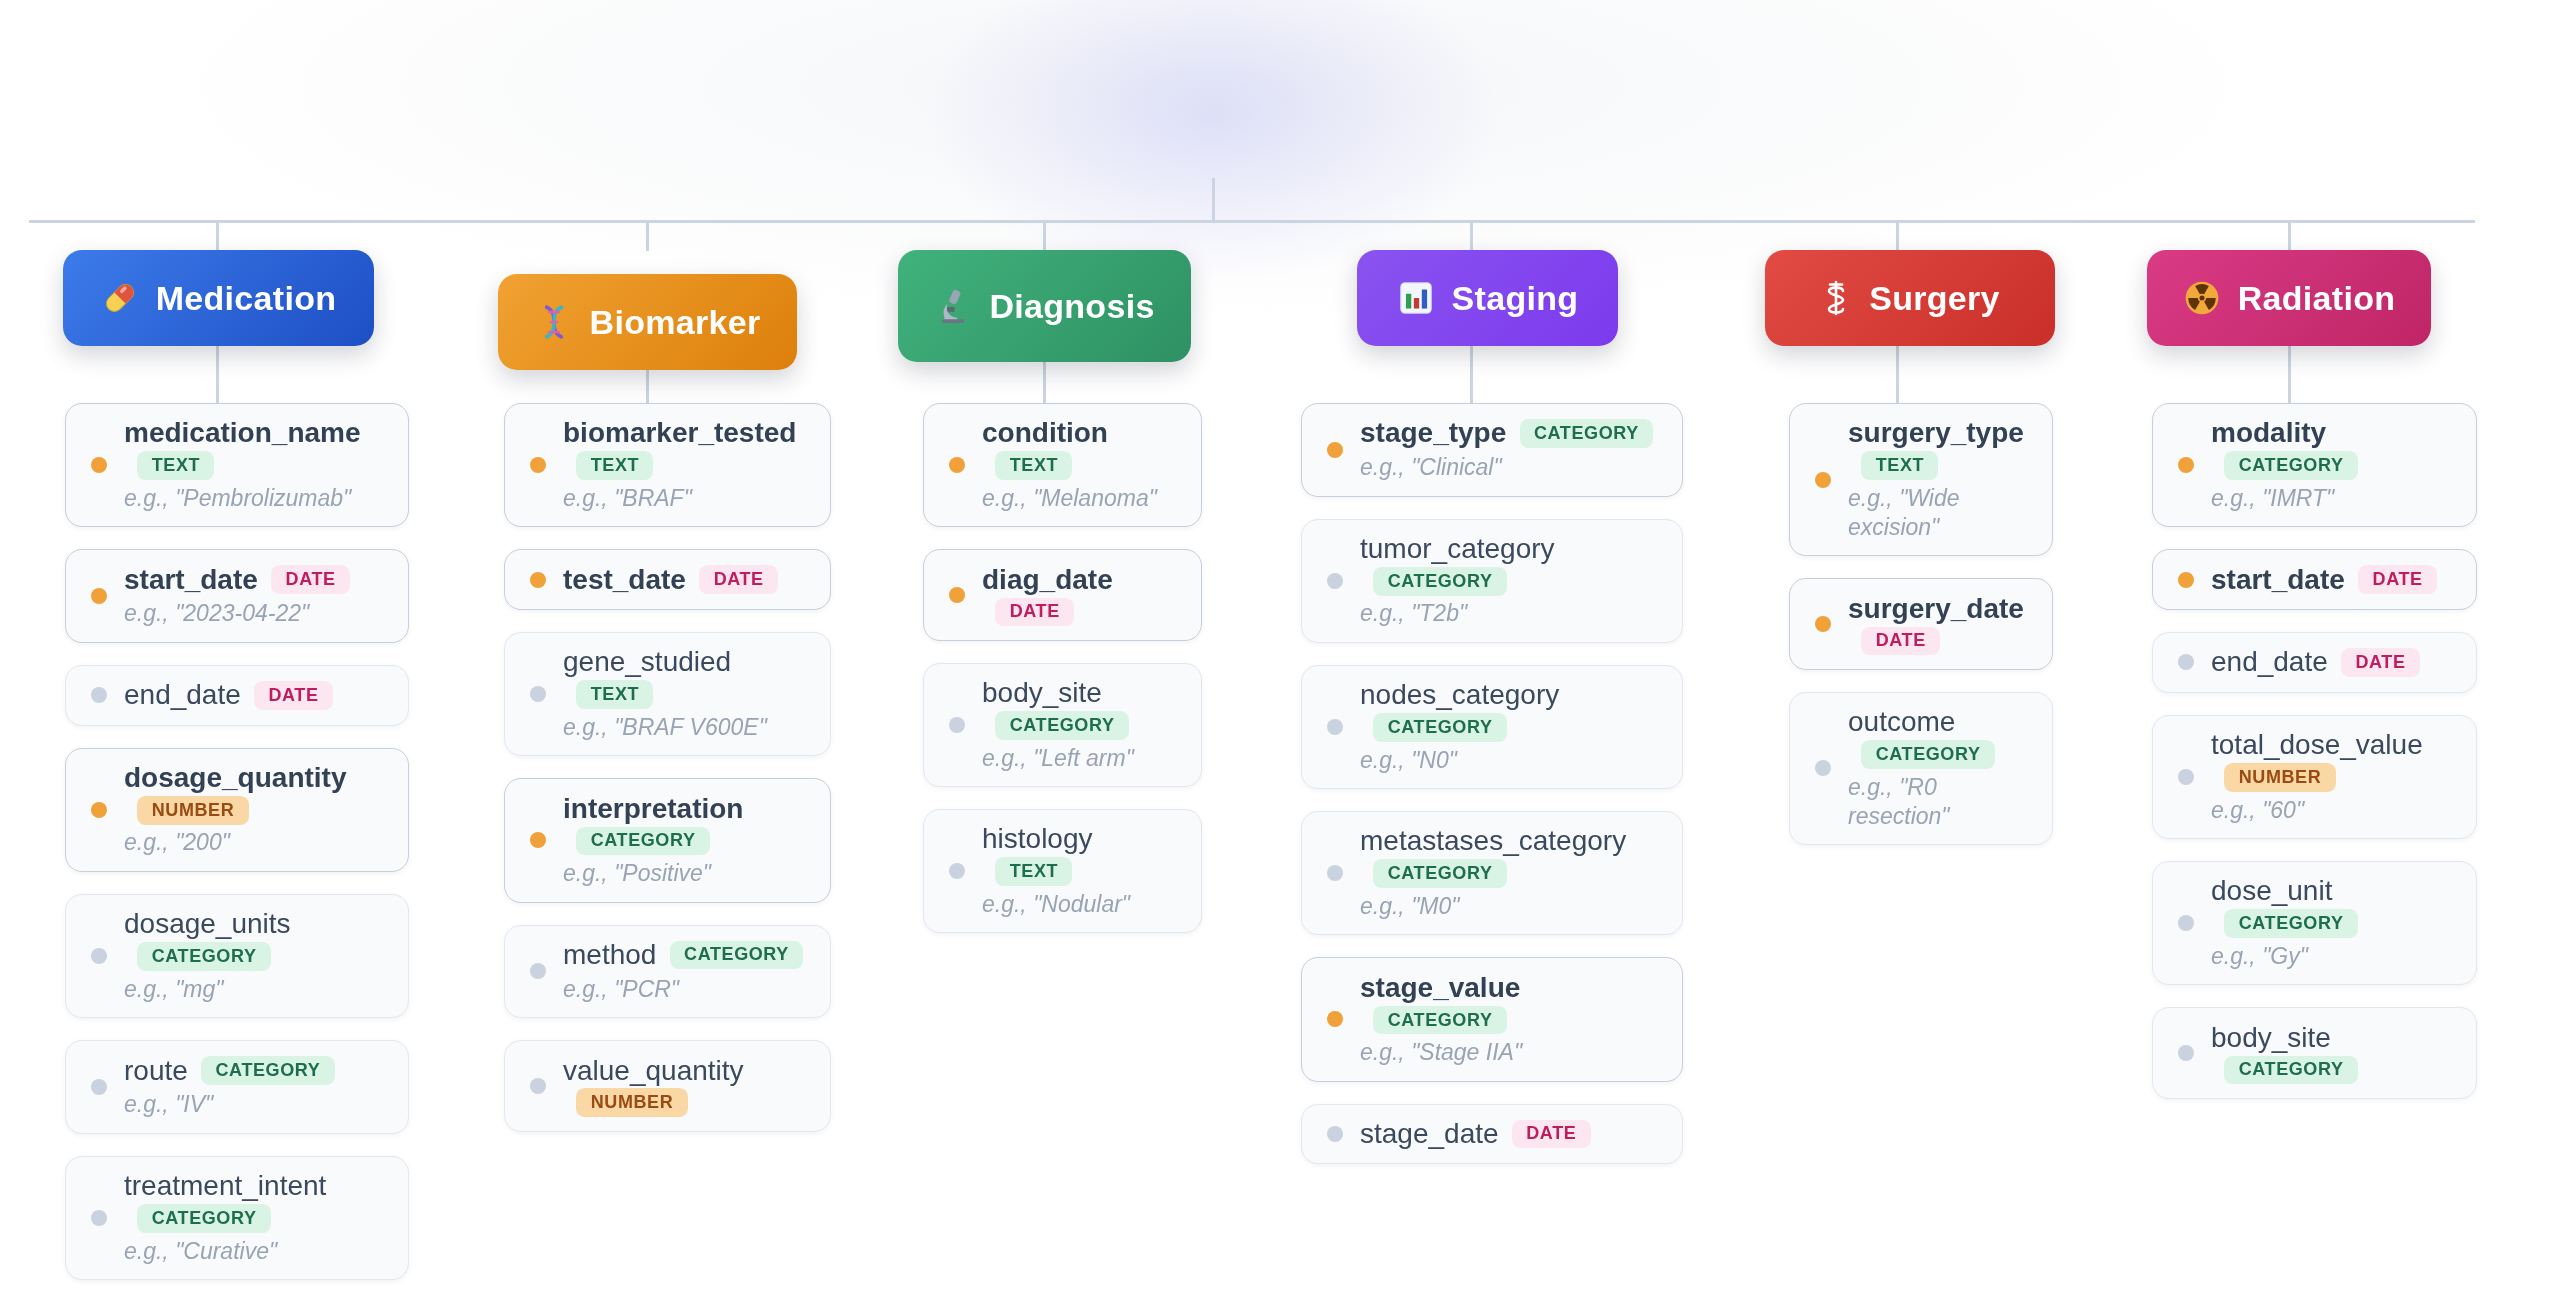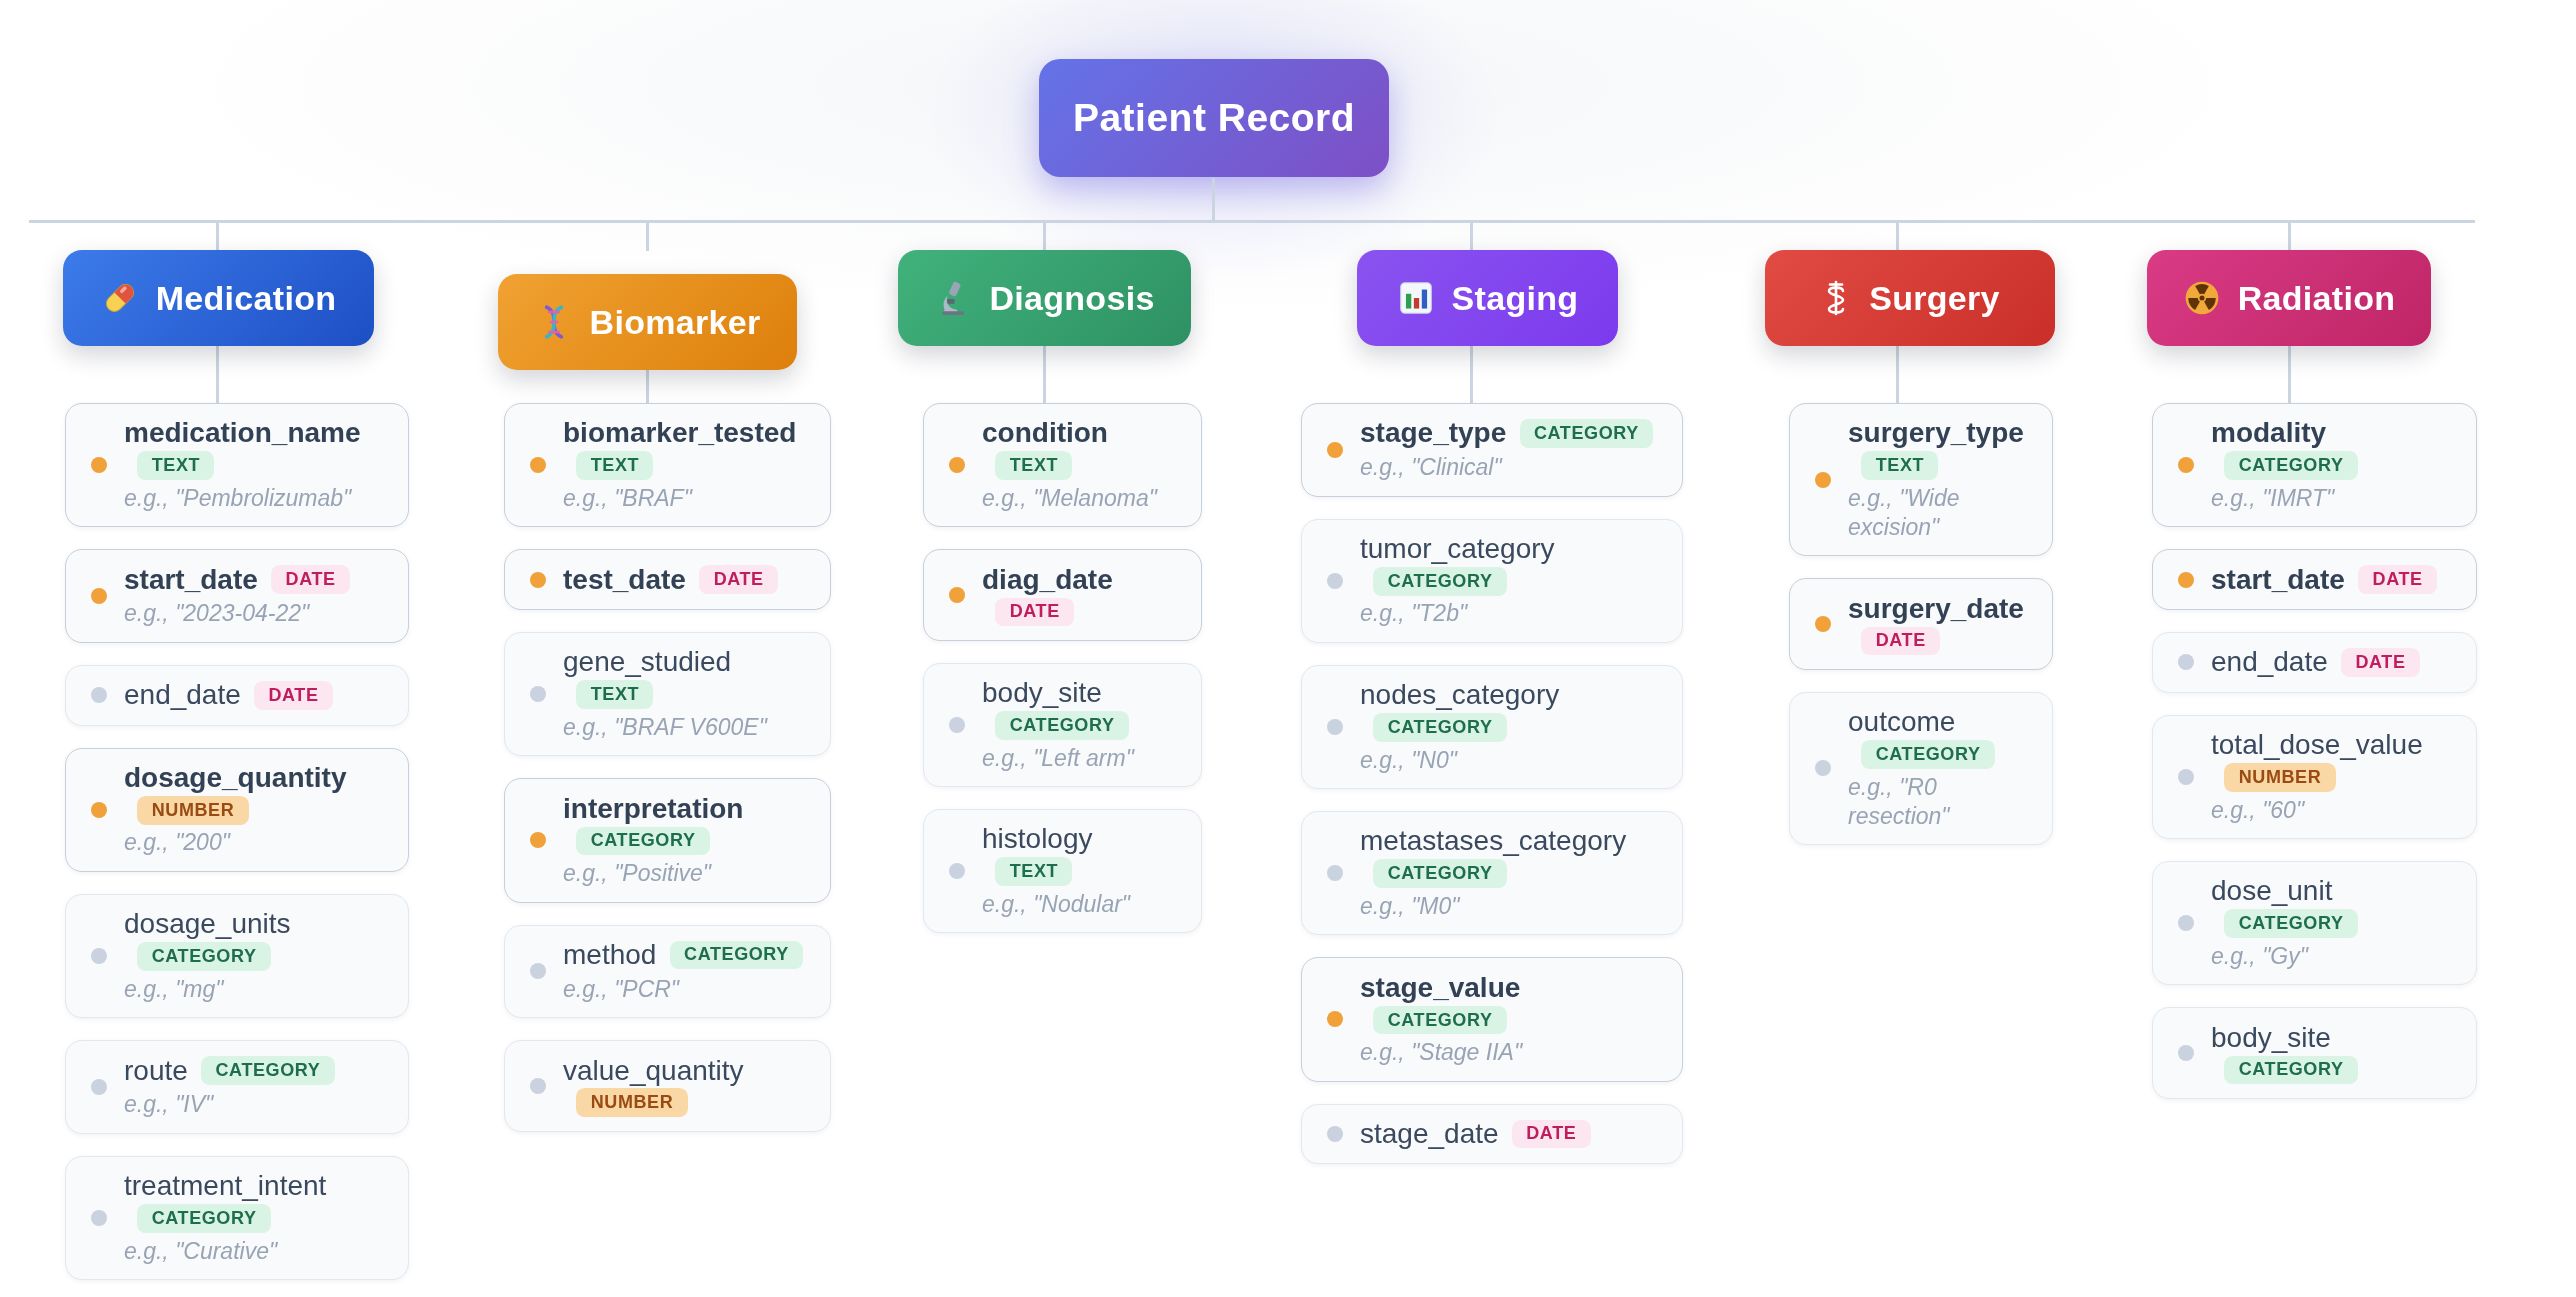--- a/index.html
+++ b/index.html
@@ -41,23 +41,20 @@
   .badge{
     display:inline-block;margin-left:13.4px;padding:2.9px 14.3px;border-radius:8.6px;
     font-size:18px;line-height:23px;font-weight:700;letter-spacing:0.6px;
   }
   .example{font-size:23px;line-height:29px;font-style:italic;font-weight:500;color:#98a3b4;}
 </style>
 </head>
 <body>
 
 <div id="canvas">
-  <div class="root-node" id="root-node" style="left:1039px;top:59px;width:350px;height:118px;">
-    <span>Patient Record</span>
-  </div>
 <div class="conn h" style="left: 29px; top: 220px; width: 2446px;"></div>
     <div class="conn v" style="left: 1212px; top: 178px; height: 45px;"></div>
     <div class="conn v" style="left: 216px; top: 223px; height: 28px;"></div>
     <div class="conn v" style="left: 216px; top: 346px; height: 57px;"></div>
     <div class="cat-header" style="left: 63px; top: 250px; width: 311px; height: 96px; background: linear-gradient(135deg, rgb(61, 123, 234), rgb(29, 79, 196));">
       <span class="icon">
         <svg width="38" height="38" viewBox="0 0 36 36">
           <g transform="rotate(45 18 18)">
             <rect x="10.5" y="3" width="15" height="30" rx="7.5" fill="#f7d154" stroke="#caa53d" stroke-width="1"></rect>
             <path d="M10.5 18 v-7.5 a7.5 7.5 0 0 1 15 0 V18 Z" fill="#e0533d"></path>
@@ -205,21 +202,21 @@
         <div class="content">
           <div class="titlerow">
             <span class="fname">value_quantity</span>
             <span class="badge" style="background: rgb(249, 216, 165); color: rgb(154, 74, 18);">NUMBER</span>
           </div>
         </div>
       </div>
     </div>
     <div class="conn v" style="left: 1043px; top: 223px; height: 28px;"></div>
     <div class="conn v" style="left: 1043px; top: 346px; height: 57px;"></div>
-    <div class="cat-header" style="left: 898px; top: 250px; width: 293px; height: 96px; background: linear-gradient(135deg, rgb(65, 178, 124), rgb(46, 145, 99));">
+    <div class="cat-header" style="left: 898px; top: 250px; width: 293px; height: 112px; background: linear-gradient(135deg, rgb(65, 178, 124), rgb(46, 145, 99));">
       <span class="icon">
         <svg width="38" height="38" viewBox="0 0 36 36">
           <rect x="16" y="3" width="7.5" height="13" rx="2.2" transform="rotate(24 19.75 9.5)" fill="#98a5b5"></rect>
           <path d="M13 15.5 a9.5 9.5 0 0 0 8.5 13.5 l1 2.5 h-13.5 l1-2.5 a12.5 12.5 0 0 1 3-13.5z" fill="#aeb9c7"></path>
           <rect x="12.5" y="19" width="7" height="4.5" rx="1.2" fill="#5d6673"></rect>
           <rect x="7.5" y="30.5" width="21" height="3.5" rx="1.75" fill="#6b7684"></rect>
         </svg>
       </span>
       <span>Diagnosis</span>
     </div>

